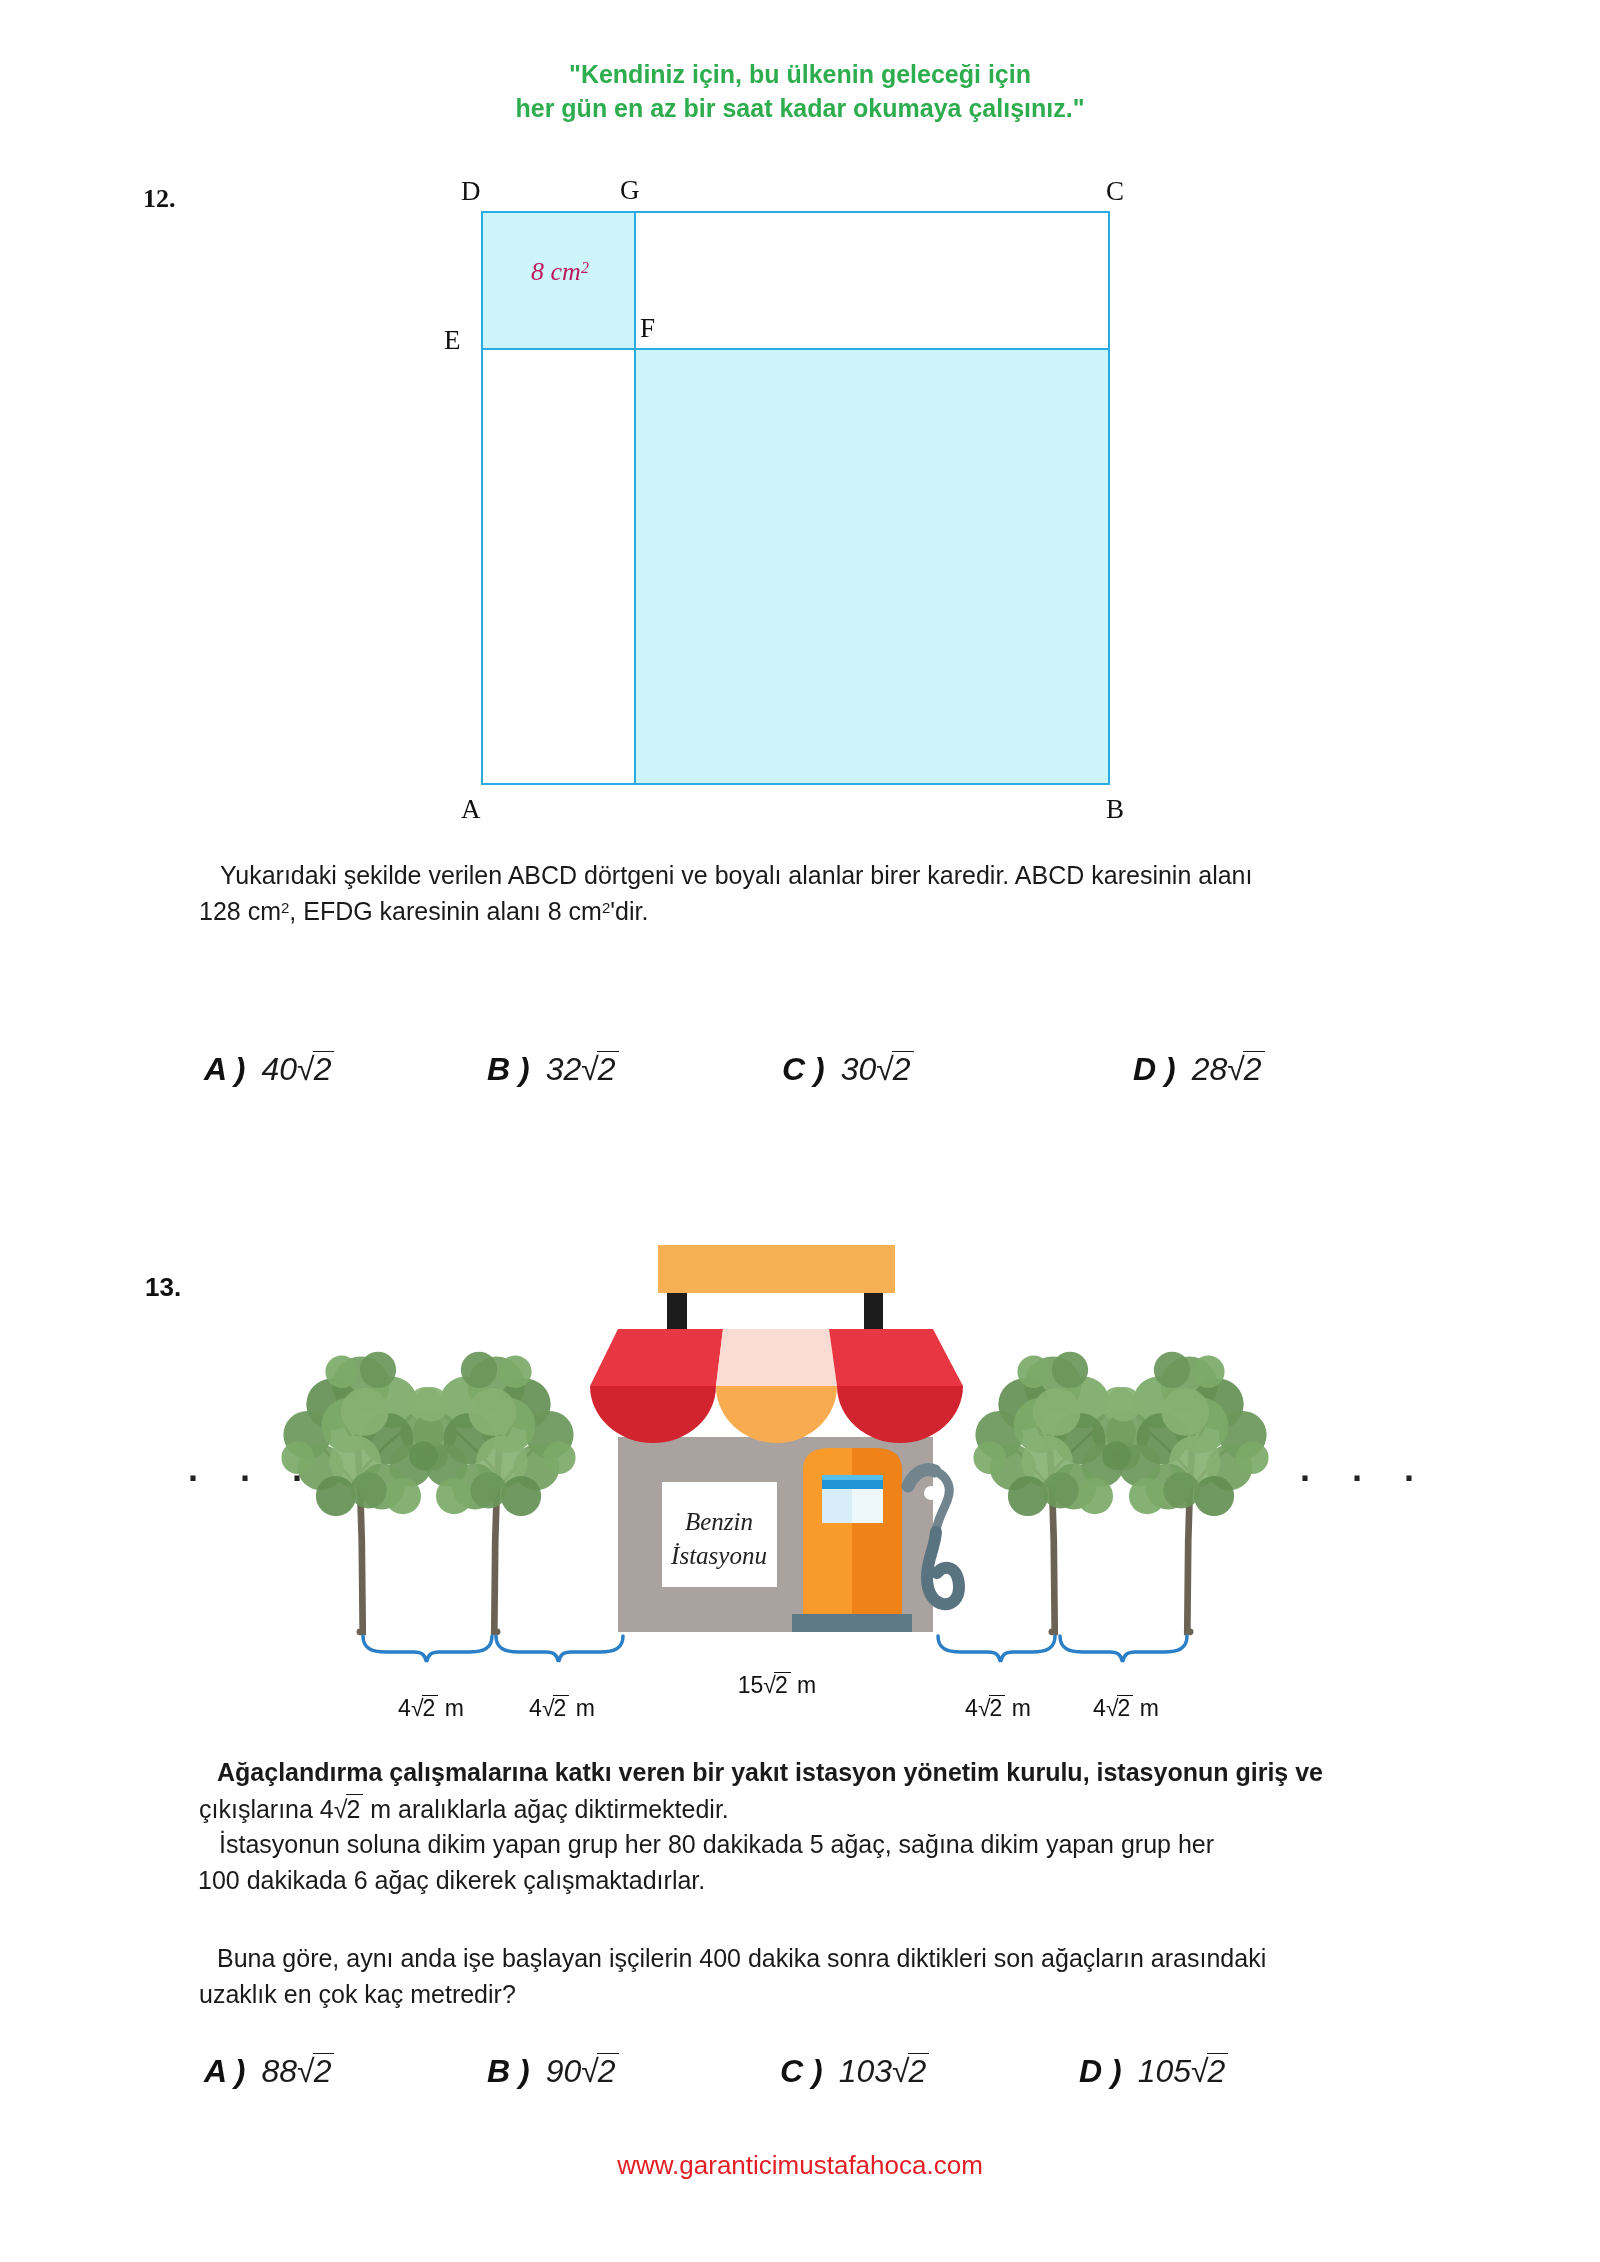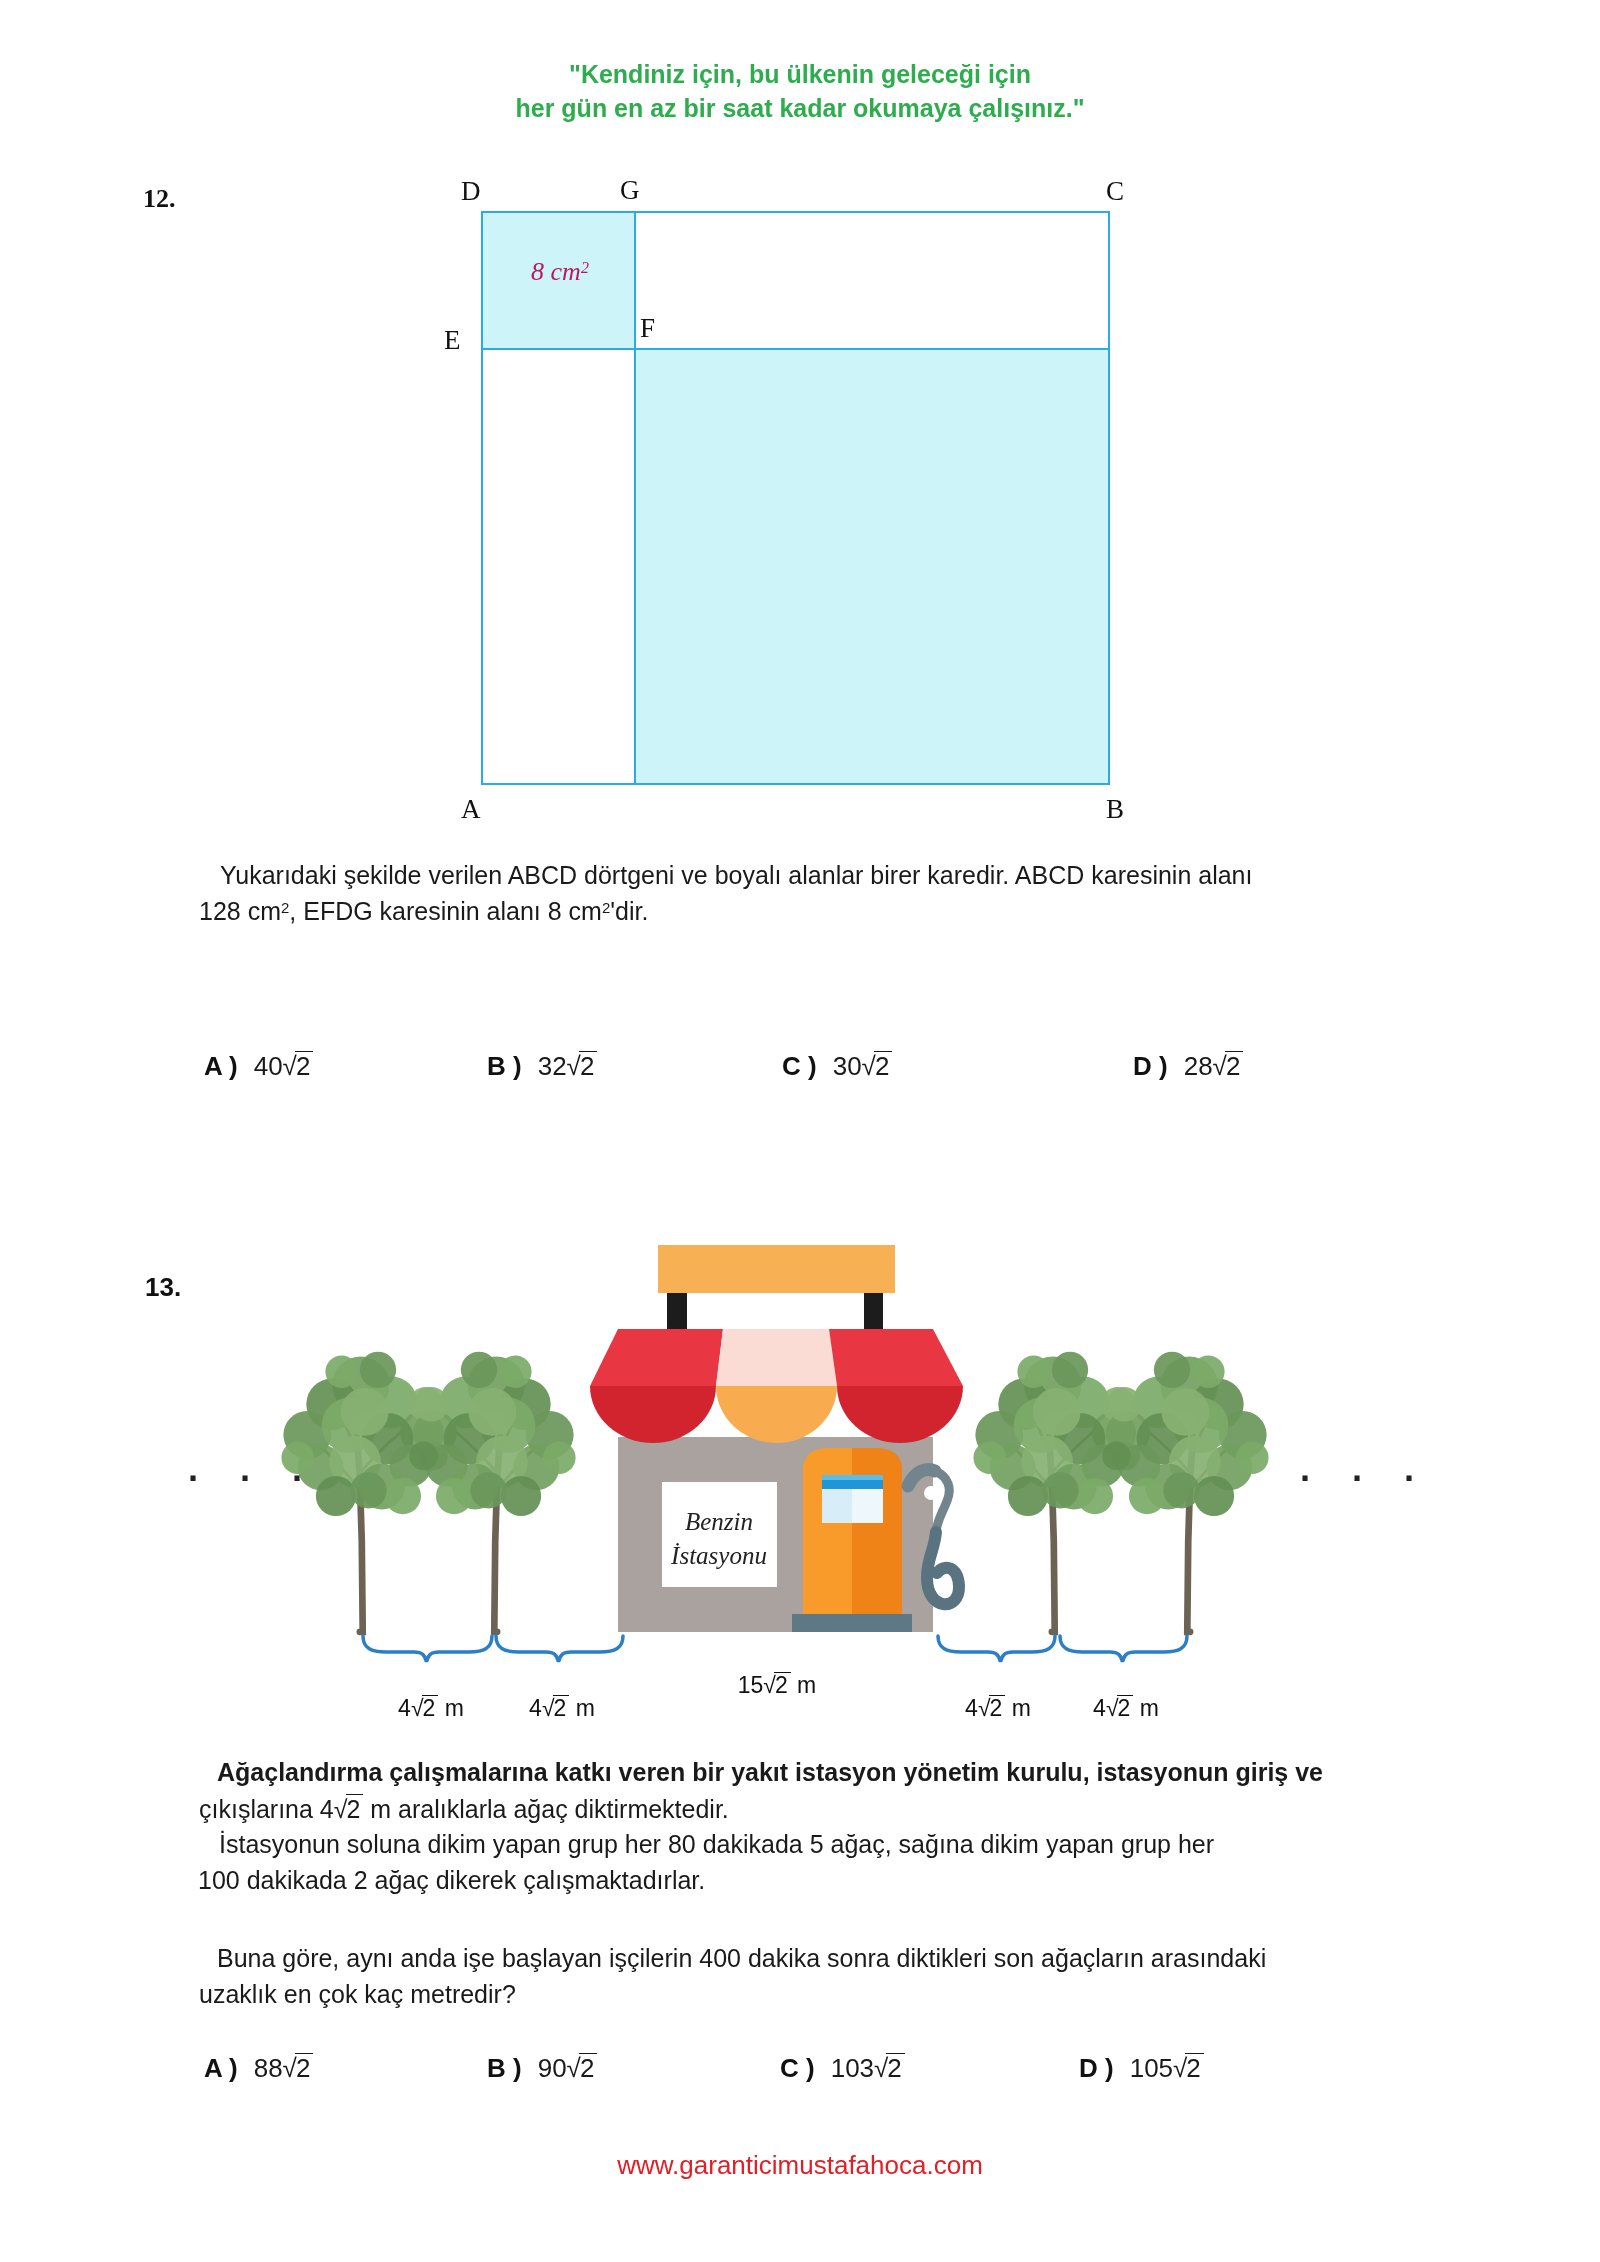--- a/index.html
+++ b/index.html
@@ -34,21 +34,21 @@
 
   
   .bodyline { font-size:25px; color:#1a1a1a; }
   .bodyline .sup { font-size:15px; vertical-align:7px; }
 
   
   .rad { display:inline-block; border-top:1.7px solid currentColor;
          padding:0 3px 0 1px; margin-left:-2px; line-height:1.12; }
 
   
-  .option { font-size:26px; color:#1a1a1a; }
+  .option { font-size:32px; color:#1a1a1a;font-style:italic; }
   .opt-letter { font-weight:bold; margin-right:16px; color:#111; }
 
   
   .dim-label { font-size:23px; color:#111; text-align:center; }
   .dots { font-size:36px; font-weight:bold; color:#222; letter-spacing:15px; }
 
   
   .footer { left:0; width:100%; text-align:center; font-size:26px; color:#E31E24; }
 </style>
 </head>
@@ -168,21 +168,21 @@
 
   <div class="abs dim-label" style="left:697px; top:1672px; width:160px;"><span>15√</span><span class="rad">2</span><span> m</span></div>
   <div class="abs dim-label" style="left:371px; top:1695px; width:120px;"><span>4√</span><span class="rad">2</span><span> m</span></div>
   <div class="abs dim-label" style="left:502px; top:1695px; width:120px;"><span>4√</span><span class="rad">2</span><span> m</span></div>
   <div class="abs dim-label" style="left:938px; top:1695px; width:120px;"><span>4√</span><span class="rad">2</span><span> m</span></div>
   <div class="abs dim-label" style="left:1066px; top:1695px; width:120px;"><span>4√</span><span class="rad">2</span><span> m</span></div>
 
   <div class="abs bodyline" style="left:217px; top:1758px;font-weight:bold;">Ağaçlandırma çalışmalarına katkı veren bir yakıt istasyon yönetim kurulu, istasyonun giriş ve</div>
   <div class="abs bodyline" style="left:199px; top:1794px;"><span>çıkışlarına 4√</span><span class="rad">2</span><span> m aralıklarla ağaç diktirmektedir.</span></div>
   <div class="abs bodyline" style="left:219px; top:1830px;">İstasyonun soluna dikim yapan grup her 80 dakikada 5 ağaç, sağına dikim yapan grup her</div>
-  <div class="abs bodyline" style="left:198px; top:1866px;">100 dakikada 2 ağaç dikerek çalışmaktadırlar.</div>
+  <div class="abs bodyline" style="left:198px; top:1866px;">100 dakikada 6 ağaç dikerek çalışmaktadırlar.</div>
   <div class="abs bodyline" style="left:217px; top:1944px;">Buna göre, aynı anda işe başlayan işçilerin 400 dakika sonra diktikleri son ağaçların arasındaki</div>
   <div class="abs bodyline" style="left:199px; top:1980px;">uzaklık en çok kaç metredir?</div>
 
   <div class="abs option" style="left:204px;  top:2053px;"><span class="opt-letter">A )</span><span>88√</span><span class="rad">2</span></div>
   <div class="abs option" style="left:487px;  top:2053px;"><span class="opt-letter">B )</span><span>90√</span><span class="rad">2</span></div>
   <div class="abs option" style="left:780px;  top:2053px;"><span class="opt-letter">C )</span><span>103√</span><span class="rad">2</span></div>
   <div class="abs option" style="left:1079px; top:2053px;"><span class="opt-letter">D )</span><span>105√</span><span class="rad">2</span></div>
 
   <div class="abs footer" style="top:2150px;">www.garanticimustafahoca.com</div>
 

